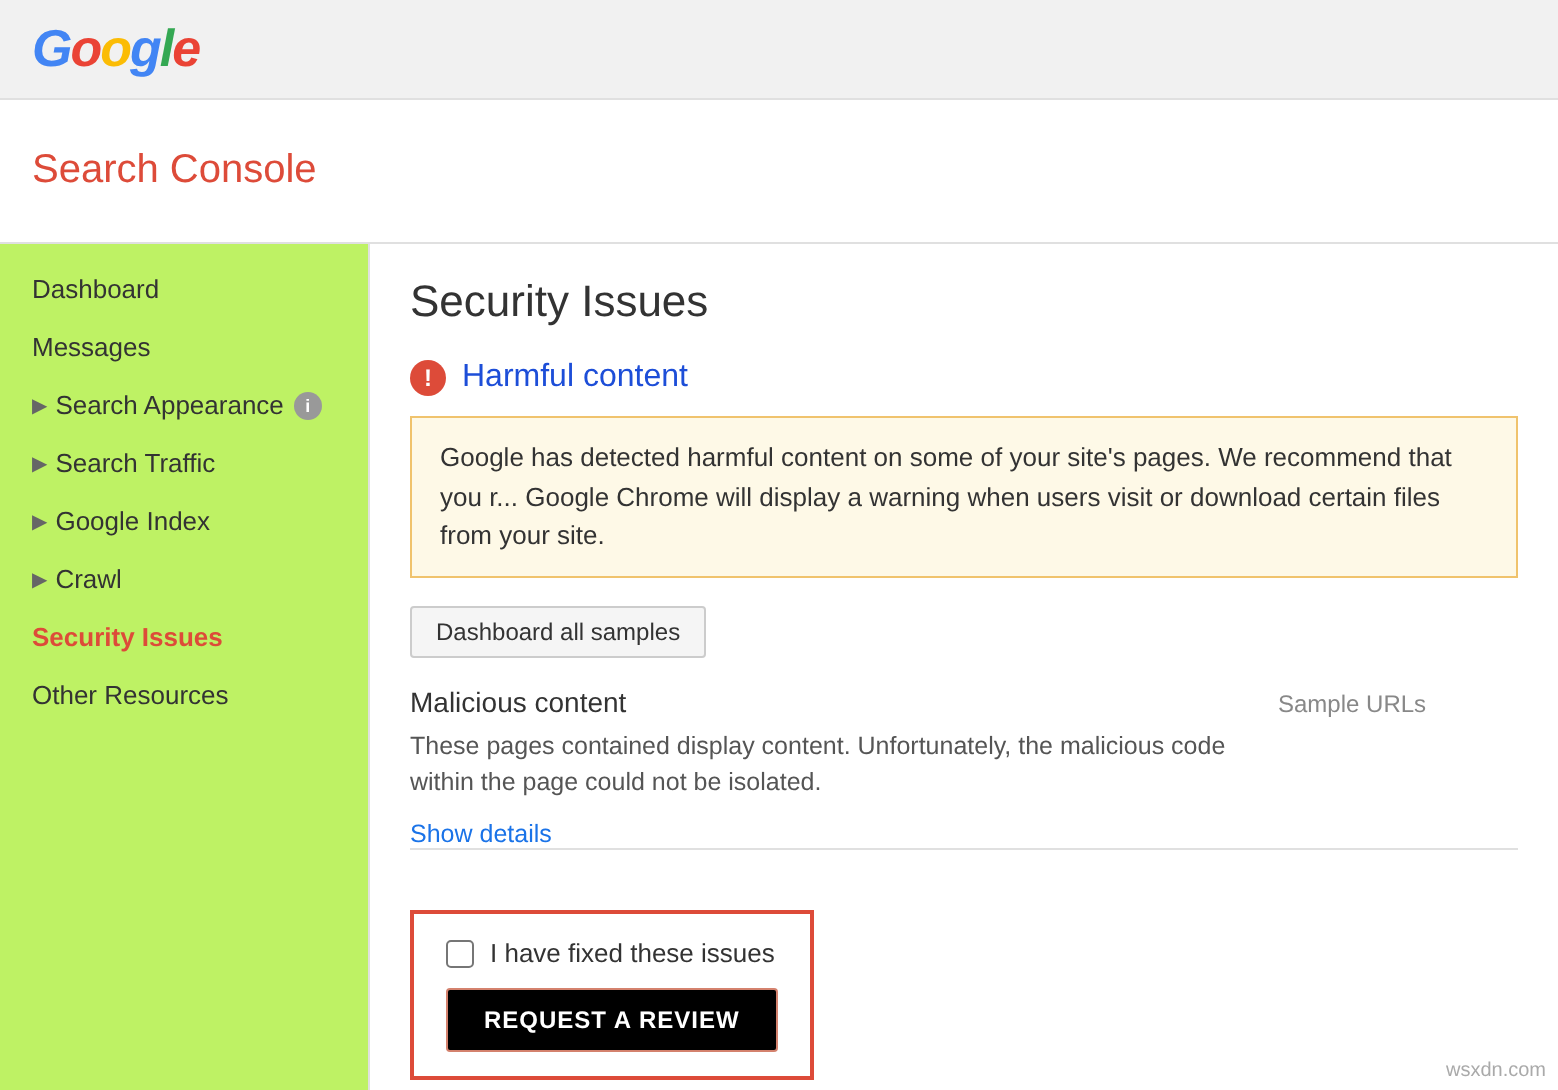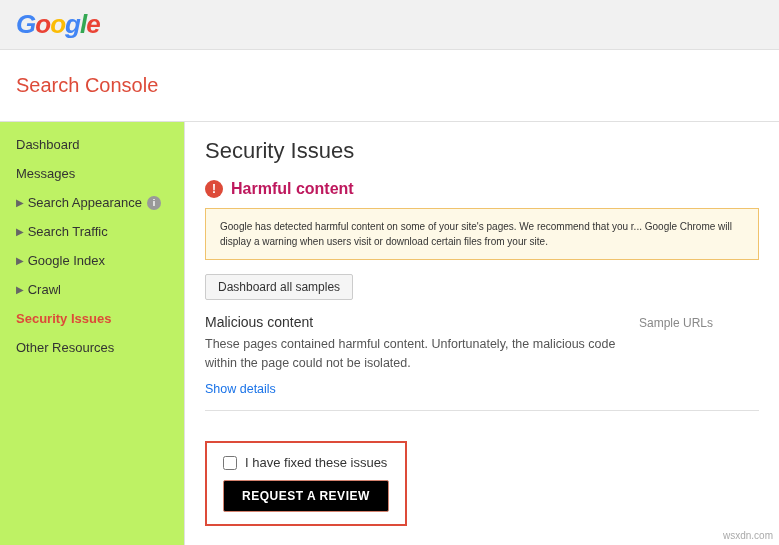--- a/index.html
+++ b/index.html
@@ -105,31 +105,31 @@
       align-items: center;
       justify-content: center;
       color: #fff;
       font-size: 12px;
       font-weight: bold;
       margin-right: 8px;
       flex-shrink: 0;
     }
     .harmful-title {
       font-size: 16px;
-      font-weight: bold;
-      color: #be185d;
+      font-weight: normal;
+      color: #1d4ed8;
     }
 
     
     .warning-box {
       background: #fef9e7;
       border: 1px solid #f0c36d;
       padding: 10px 14px;
       margin-bottom: 14px;
-      font-size: 10px;
+      font-size: 13px;
       color: #333;
       line-height: 1.5;
     }
 
     
     .download-btn {
       display: inline-block;
       padding: 5px 12px;
       border: 1px solid #ccc;
       background: #f5f5f5;
@@ -138,21 +138,21 @@
       color: #333;
       margin-bottom: 14px;
       border-radius: 2px;
     }
 
     
     .malicious-section {
       display: flex;
       gap: 8px;
       margin-bottom: 20px;
-      padding-bottom: 14px;
+      padding-bottom: 0;
       border-bottom: 1px solid #e0e0e0;
     }
     .malicious-left { flex: 1; }
     .malicious-right {
       min-width: 120px;
       font-size: 12px;
       color: #888;
       padding-top: 2px;
     }
     .malicious-title {
@@ -295,21 +295,21 @@
       <span>Google has detected harmful content on some of your site's pages. We recommend that you r... Google Chrome will display a warning when users visit or download certain files from your site.</span>
     </div>
 
     
     <button class="download-btn">Dashboard all samples</button>
 
     
     <div class="malicious-section">
       <div class="malicious-left">
         <div class="malicious-title">Malicious content</div>
-        <div class="malicious-desc">These pages contained harmful content. Unfortunately, the malicious code within the page could not be isolated.</div>
+        <div class="malicious-desc">These pages contained display content. Unfortunately, the malicious code within the page could not be isolated.</div>
         <a class="show-details">Show details</a>
       </div>
       <div class="malicious-right">Sample URLs</div>
     </div>
 
     
     <div class="fixed-section">
       <div class="fixed-row">
         <input type="checkbox" class="fixed-checkbox" style="">
         <span class="fixed-label">I have fixed these issues</span>

